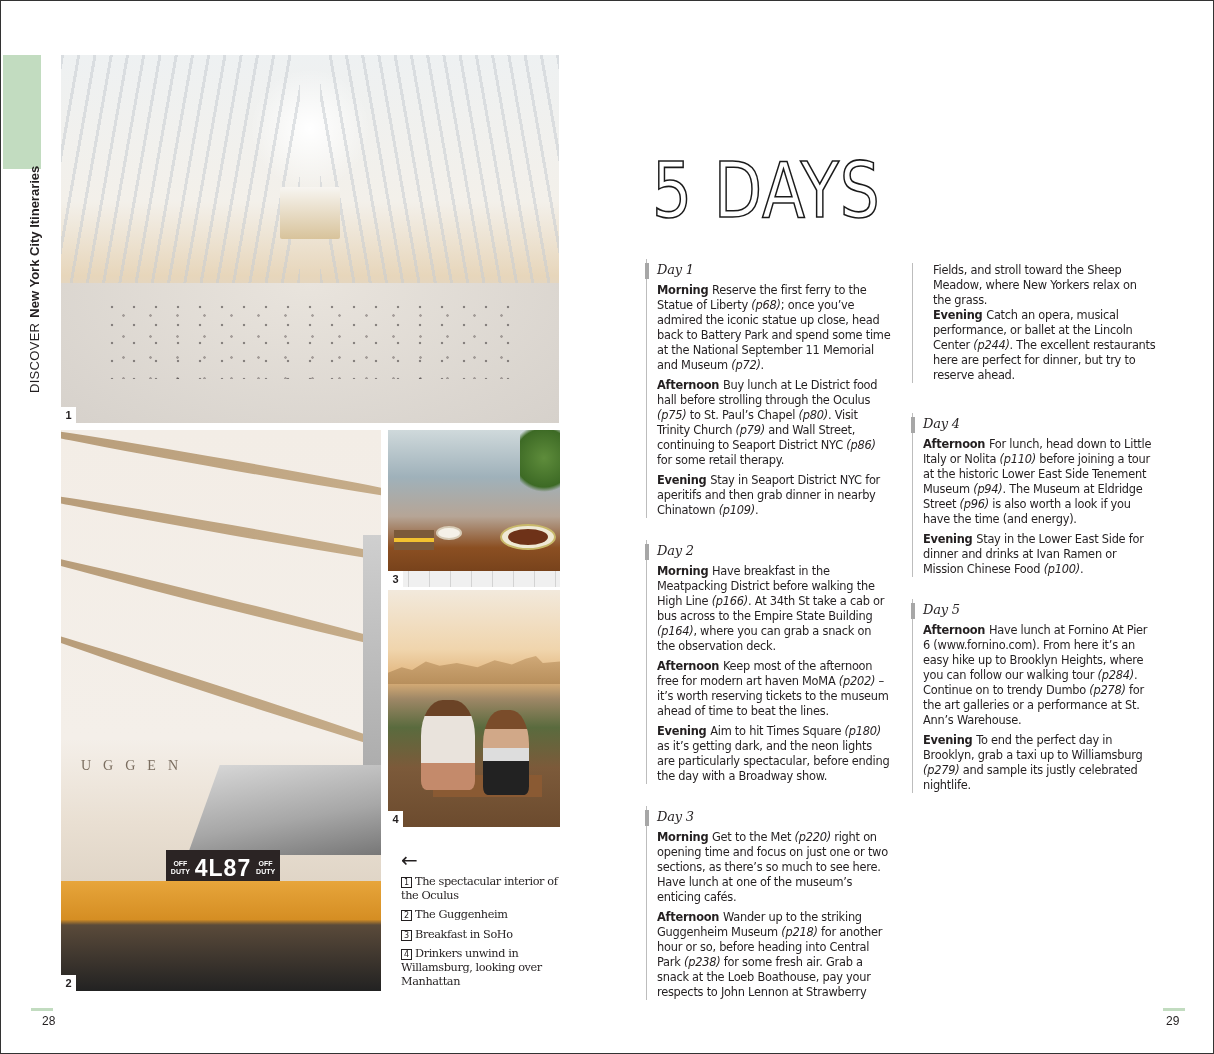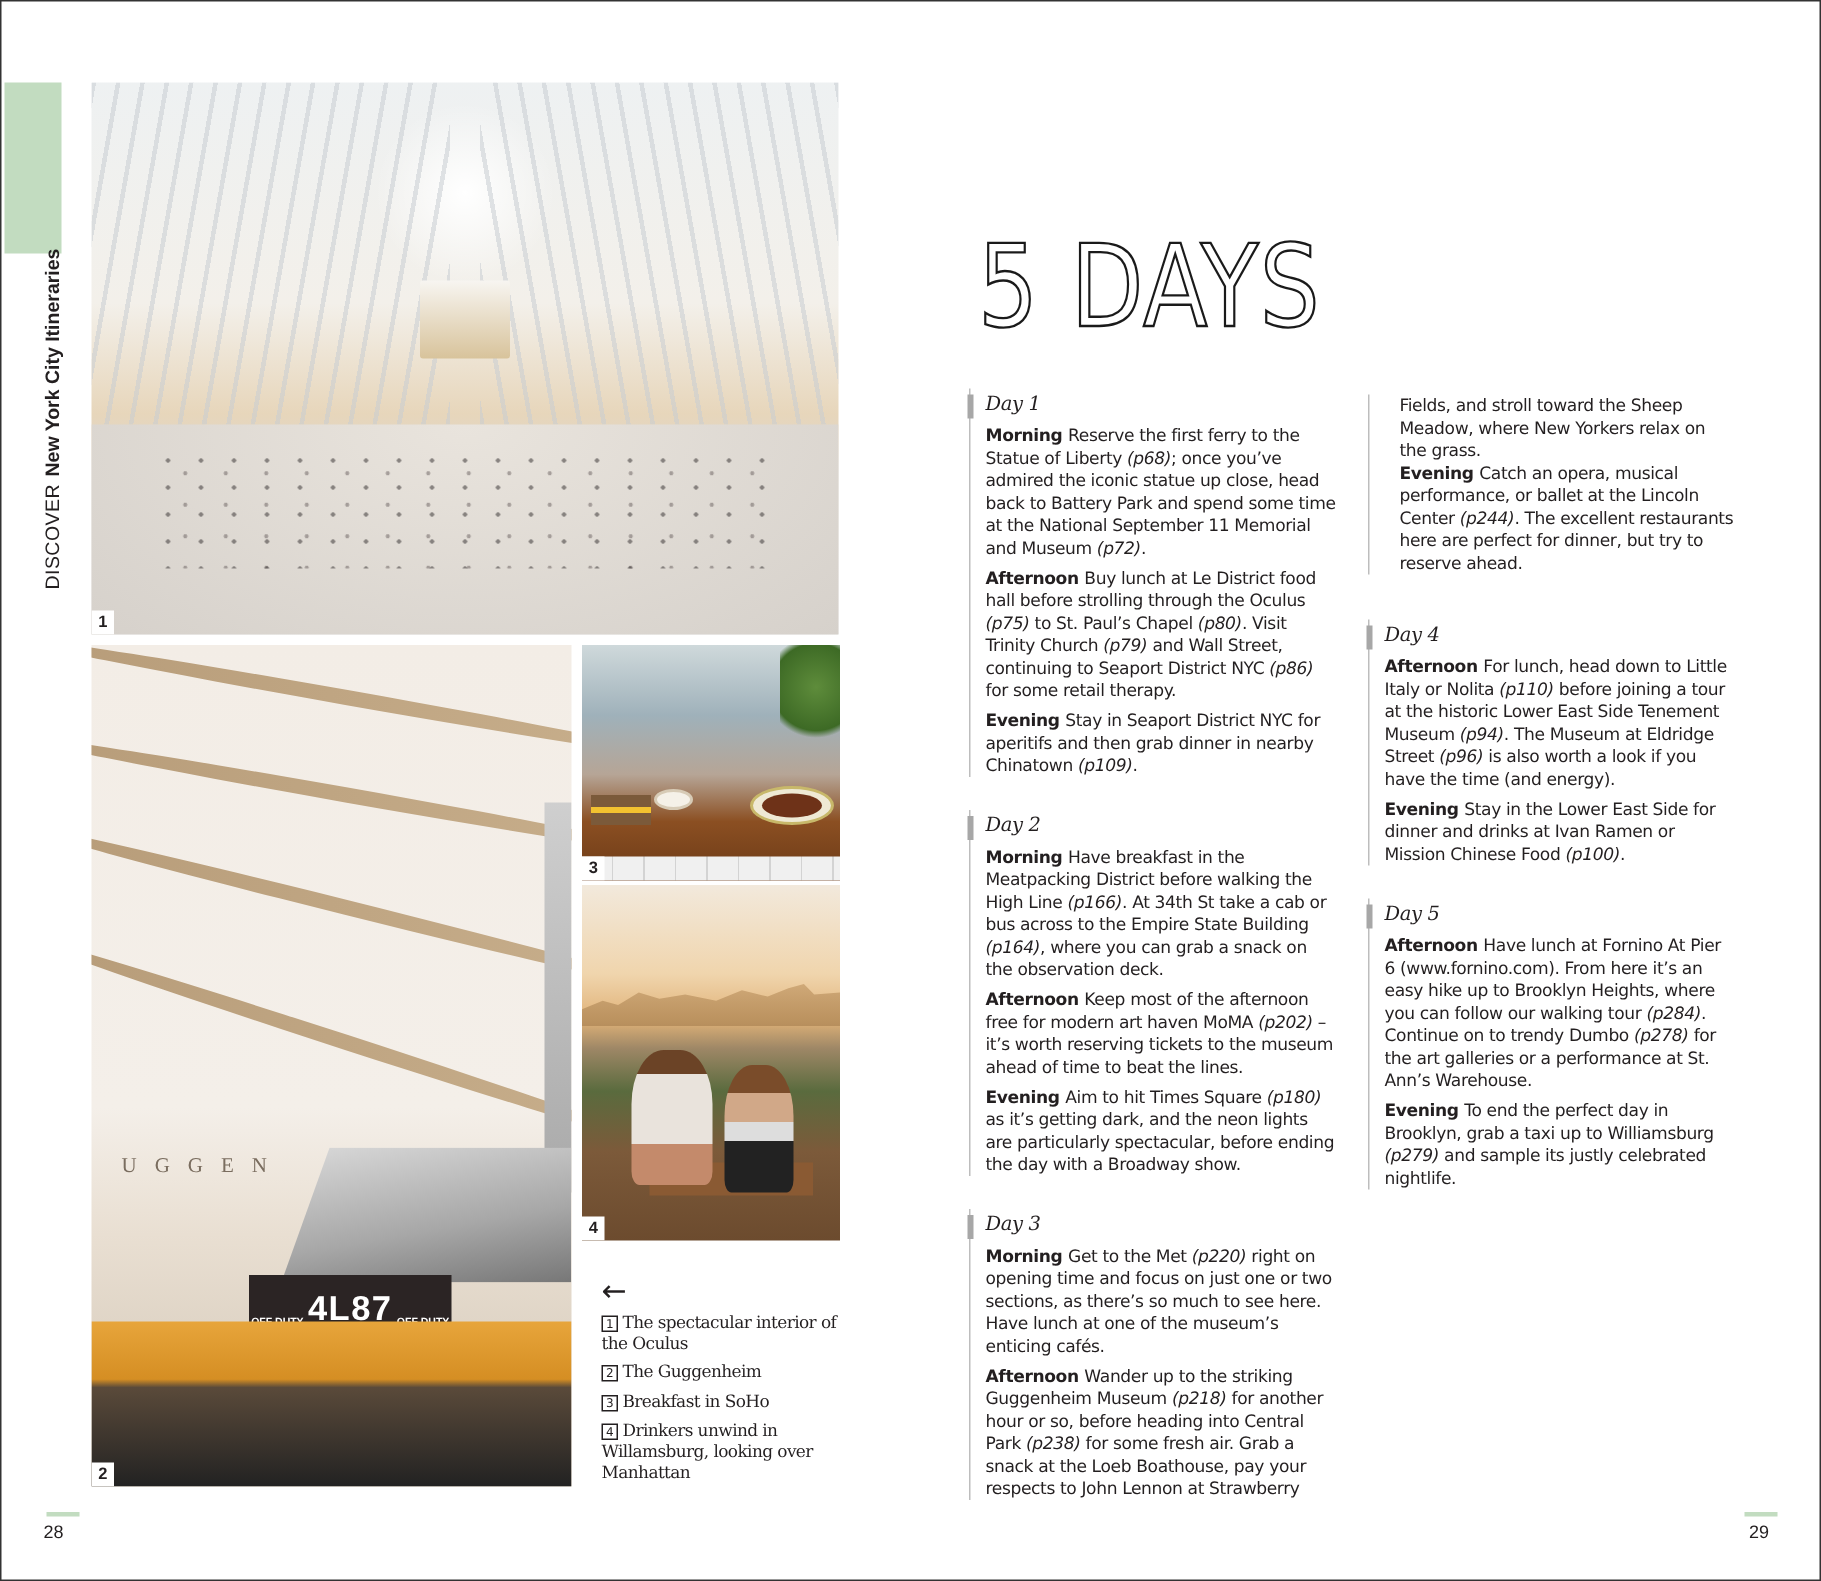--- a/index.html
+++ b/index.html
@@ -38,25 +38,25 @@
   .p1 .crowd { position: absolute; left: 8%; right: 8%; bottom: 12%; height: 22%;
     background: radial-gradient(circle, rgba(60,55,55,0.55) 1.3px, transparent 1.6px) 0 0 / 22px 18px,
                 radial-gradient(circle, rgba(90,80,80,0.45) 1.2px, transparent 1.5px) 9px 7px / 27px 21px; }
 
   
   .p2 { left: 60px; top: 429px; width: 320px; height: 561px;
     background: linear-gradient(180deg, #f3ede6 0%, #f4efe9 55%, #e9dfd2 70%, #cfc3b2 100%); }
   .p2 .band { position: absolute; left: -60px; width: 460px; height: 10px; border-radius: 50%;
     background: linear-gradient(90deg, #b69b78, #c9b08d); transform: rotate(10deg); }
   .p2 .bldg { position: absolute; right: 0; top: 105px; width: 18px; height: 260px; background: linear-gradient(#cfcfcf, #a9a9a9); }
-  .p2 .gugg-text { position: absolute; left: 20px; top: 340px; font-family: "Liberation Serif", serif; font-size: 14px; letter-spacing: 12px; color: #7a6d5f; }
+  .p2 .gugg-text { position: absolute; left: 20px; top: 328px; font-family: "Liberation Serif", serif; font-size: 14px; letter-spacing: 12px; color: #7a6d5f; }
   .p2 .taxi-top { position: absolute; left: 105px; top: 335px; width: 215px; height: 90px;
     background: linear-gradient(170deg, #dcdcdc 0%, #a7a7a7 60%, #777 100%); clip-path: polygon(10% 100%, 25% 0, 100% 0, 100% 100%); }
-  .p2 .sign { position: absolute; left: 105px; top: 420px; width: 135px; height: 36px; background: #2b2424; color: #fff;
-    font-family: "Liberation Sans", sans-serif; display: flex; align-items: flex-end; justify-content: space-around; font-weight: bold; }
+  .p2 .sign { position: absolute; left: 105px; top: 420px; width: 114px; height: 36px; background: #2b2424; color: #fff;
+    font-family: "Liberation Sans", sans-serif; display: flex; align-items: center; justify-content: space-around; font-weight: bold; }
   .p2 .sign .off { font-size: 7px; line-height: 8px; text-align: center; }
   .p2 .sign .plate { font-size: 23px; letter-spacing: 1px; }
   .p2 .cab { position: absolute; left: 0; right: 0; bottom: 0; height: 110px;
     background: linear-gradient(180deg, #e7a53b 0%, #d58e23 35%, #5a4a3a 40%, #222 100%); }
 
   
   .p3 { left: 387px; top: 429px; width: 172px; height: 157px;
     background: linear-gradient(180deg, #cfd9db 0%, #9fb1ba 30%, #b6a596 55%, #8b4f22 75%, #6b3a17 100%); }
   .p3 .plate { position: absolute; right: 4px; top: 94px; width: 56px; height: 26px; border-radius: 50%; background: #efe9d4; border: 2px solid #c8b86a; }
   .p3 .food { position: absolute; right: 12px; top: 99px; width: 40px; height: 16px; border-radius: 50%; background: #6e3218; }
@@ -155,21 +155,21 @@
 
 <div class="captions">
   <div class="arrow">←</div>
   <div class="cap"><span class="box">1</span><span>The spectacular interior of the Oculus</span></div>
   <div class="cap"><span class="box">2</span><span>The Guggenheim</span></div>
   <div class="cap"><span class="box">3</span><span>Breakfast in SoHo</span></div>
   <div class="cap"><span class="box">4</span><span>Drinkers unwind in Willamsburg, looking over Manhattan</span></div>
 </div>
 
 <div class="folio-bar" style="left:30px;"></div>
-<div class="folio" style="left:28px;">28</div>
+<div class="folio" style="left:41px;">28</div>
 
 <div class="big-title"><span>5 DAYS</span></div>
 
 <div class="col col-a">
   <div class="day">
     <div class="day-head">Day 1</div>
     <div class="slots">
         <div class="slot"><b>Morning </b>Reserve the first ferry to the Statue of Liberty <i>(p68)</i>; once you’ve admired the iconic statue up close, head back to Battery Park and spend some time at the National September 11 Memorial and Museum <i>(p72)</i>.</div>
         <div class="slot"><b>Afternoon </b>Buy lunch at Le District food hall before strolling through the Oculus <i>(p75)</i> to St. Paul’s Chapel <i>(p80)</i>. Visit Trinity Church <i>(p79)</i> and Wall Street, continuing to Seaport District NYC <i>(p86)</i> for some retail therapy.</div>
         <div class="slot"><b>Evening </b>Stay in Seaport District NYC for aperitifs and then grab dinner in nearby Chinatown <i>(p109)</i>.</div>

